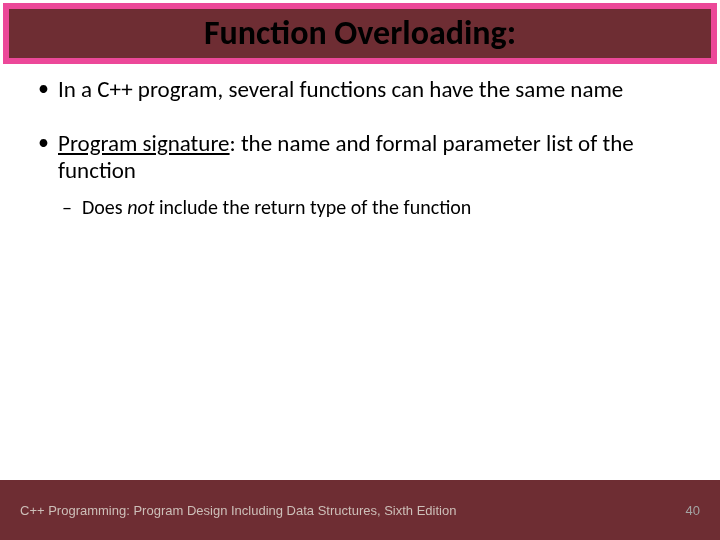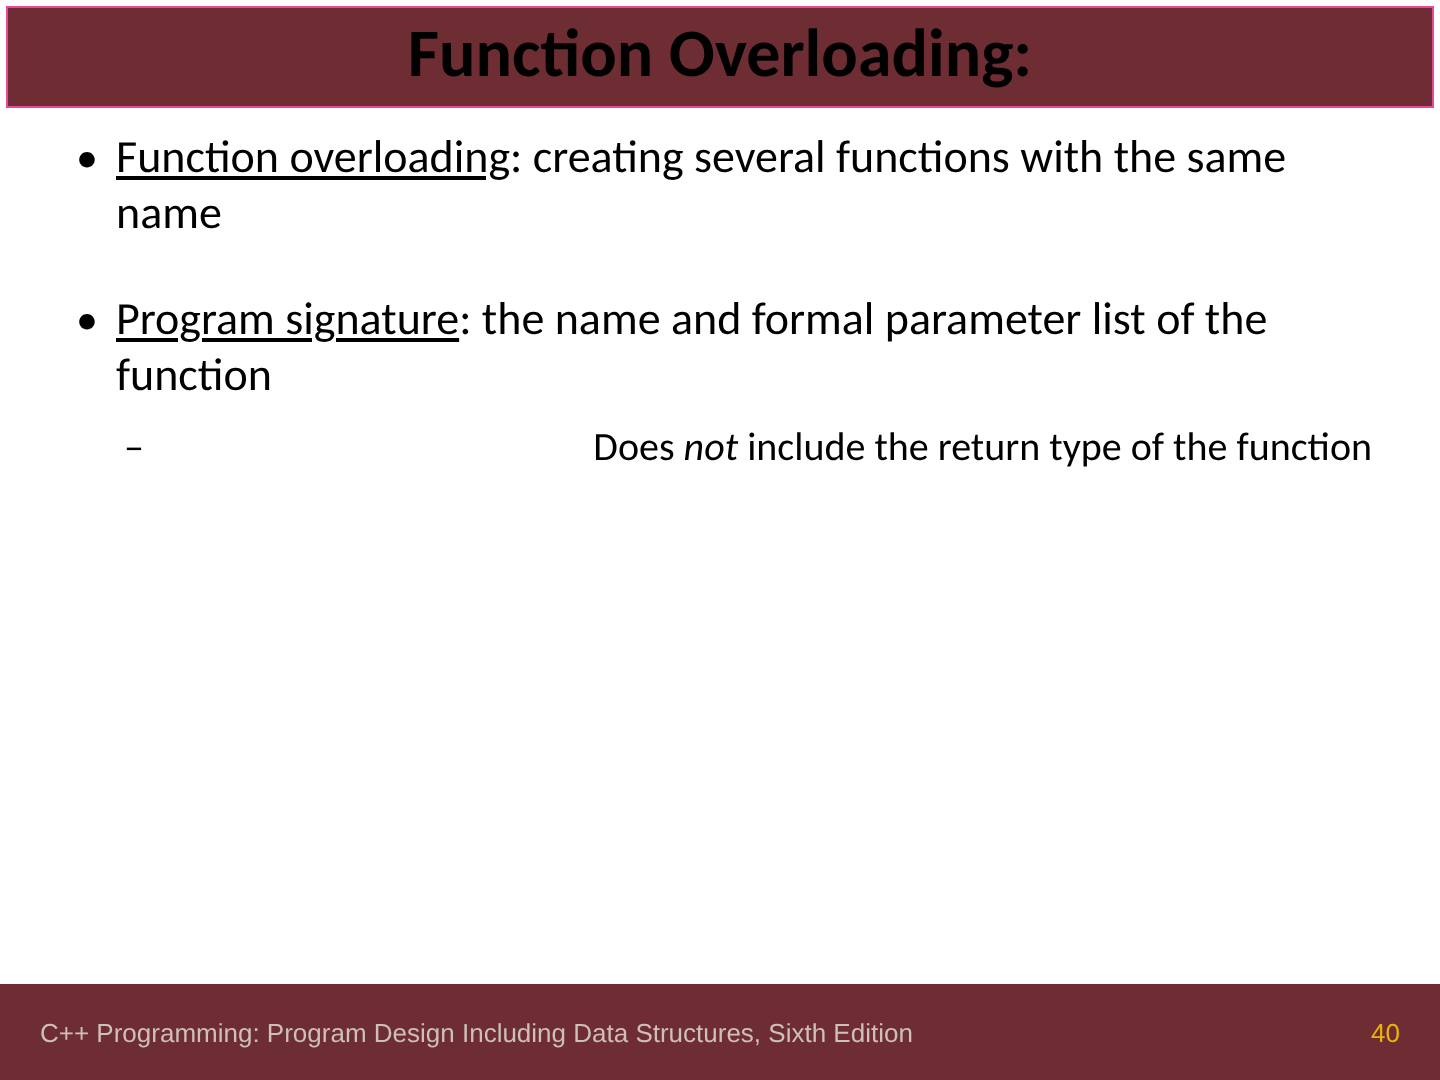--- a/index.html
+++ b/index.html
@@ -1,42 +1,42 @@
 <!DOCTYPE html>
 <html><head>
 <meta charset="utf-8">
 <style>
   * { margin: 0; padding: 0; box-sizing: border-box; }
   body { width: 720px; height: 540px; background: #ffffff; font-family: "Calibri", "Segoe UI", Arial, sans-serif; position: relative; overflow: hidden; }
-  .title-bar { background: #6e2d33; border: 1px solid #ec4899; margin: 3px 3px 0 3px; padding: 4px 10px 6px 10px; text-align: center; }
+  .title-bar { background: #6e2d33; border: 6px solid #ec4899; margin: 3px 3px 0 3px; padding: 4px 10px 6px 10px; text-align: center; }
   .title-bar .line { display: block; font-size: 34px; font-weight: 700; color: #000; line-height: 1.15; }
   .content { padding: 12px 34px 0 34px; }
   ul.top { list-style: none; }
   ul.top > li { position: relative; padding-left: 24px; margin-bottom: 26px; font-size: 23px; color: #000; line-height: 1.2; }
   ul.top > li::before { content: "•"; position: absolute; left: 4px; top: 0; font-size: 22px; }
-  ul.sub { list-style: none; margin-top: 10px; text-align: right; }
+  ul.sub { list-style: none; margin-top: 10px; }
   ul.sub > li { position: relative; padding-left: 24px; font-size: 20px; color: #000; line-height: 1.25; }
   ul.sub > li::before { content: "–"; position: absolute; left: 4px; top: 0; font-size: 20px; }
   .uline { text-decoration: underline; }
   .ital { font-style: italic; }
-  .footer { position: absolute; left: 0; right: 0; bottom: 0; height: 48px; background: #6e2d33; display: flex; align-items: center; justify-content: space-between; padding: 0 20px; font-family: Arial, sans-serif; }
+  .footer { position: absolute; left: 0; right: 0; bottom: 0; height: 60px; background: #6e2d33; display: flex; align-items: center; justify-content: space-between; padding: 0 20px; font-family: Arial, sans-serif; }
   .footer-text { color: #cdbfb9; font-size: 13px; }
-  .page-num { color: #eab308; font-size: 13px; }
+  .page-num { color: #a3a3a3; font-size: 13px; }
 </style>
 </head>
 <body>
 
 <div class="title-bar">
   <span class="line">Function Overloading:</span>
 </div>
 
 <div class="content">
   <ul class="top">
     <li>
-      <span class="uline">Function overloading</span><span>: creating several functions with the same name</span>
+      <span>In a C++ program, several functions can have the same name</span>
     </li>
     <li>
       <span class="uline">Program signature</span><span>: the name and formal parameter list of the function</span>
       <ul class="sub">
         <li>
           <span>Does </span><span class="ital">not</span><span> include the return type of the function</span>
         </li>
       </ul>
     </li>
   </ul>

